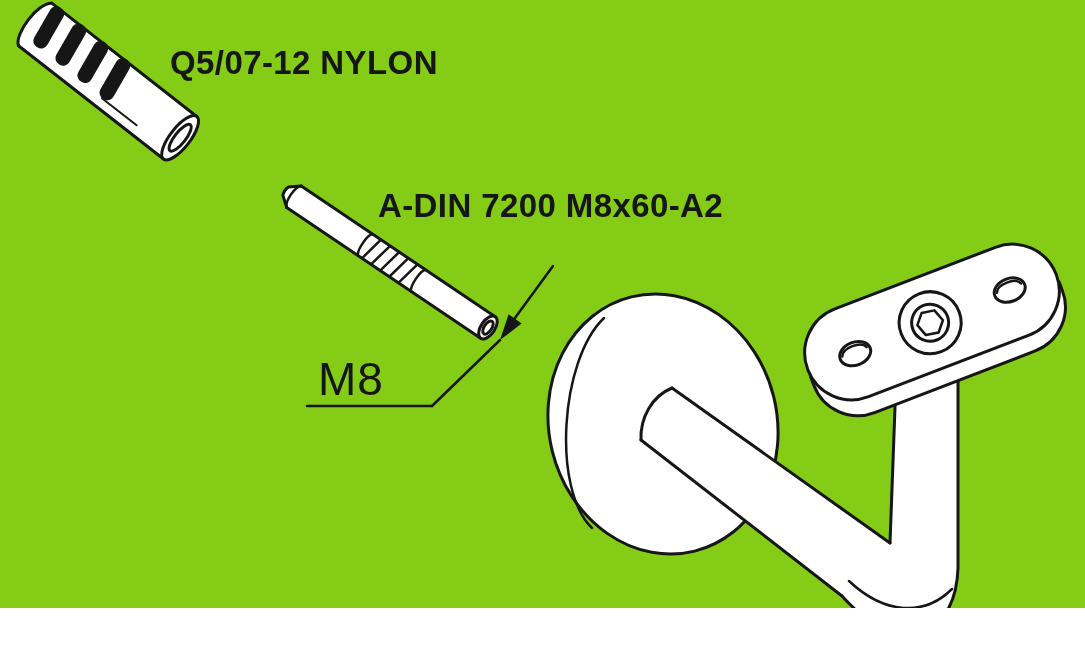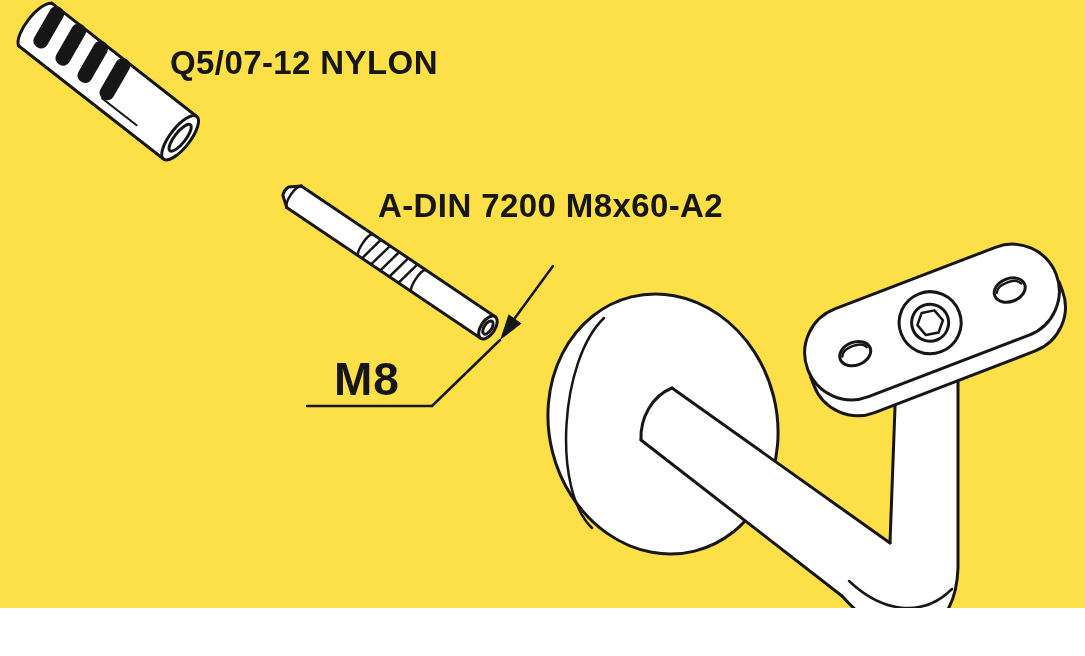--- a/index.html
+++ b/index.html
@@ -1,28 +1,28 @@
 <!DOCTYPE html>
 <html><head>
 <meta charset="utf-8">
 <style>
   html,body{margin:0;padding:0;background:#ffffff;}
   .stage{
     position:relative;
     width:1085px;height:608px;
-    background:#fde047;
+    background:#84cc16;
     overflow:hidden;
     font-family:"Liberation Sans",sans-serif;
   }
   .stage svg{position:absolute;inset:0;}
   .label{position:absolute;color:#161616;white-space:nowrap;}
   .label-bold{font-weight:700;font-size:33px;letter-spacing:0.4px;}
   #label-plug{left:170px;top:44px;}
   #label-stud{left:378px;top:187px;}
-  #label-m8{left:334px;top:352px;font-weight:700;font-size:46px;letter-spacing:1px;}
+  #label-m8{left:318px;top:352px;font-weight:400;font-size:46px;letter-spacing:1px;}
 </style>
 </head>
 <body>
 
 <div class="stage">
 
   <svg width="1085" height="656" viewBox="0 0 1085 656">
 
     <g stroke="#161616" stroke-width="3" stroke-linecap="round" stroke-linejoin="round" fill="none" transform="translate(32,22) rotate(38)">
 

